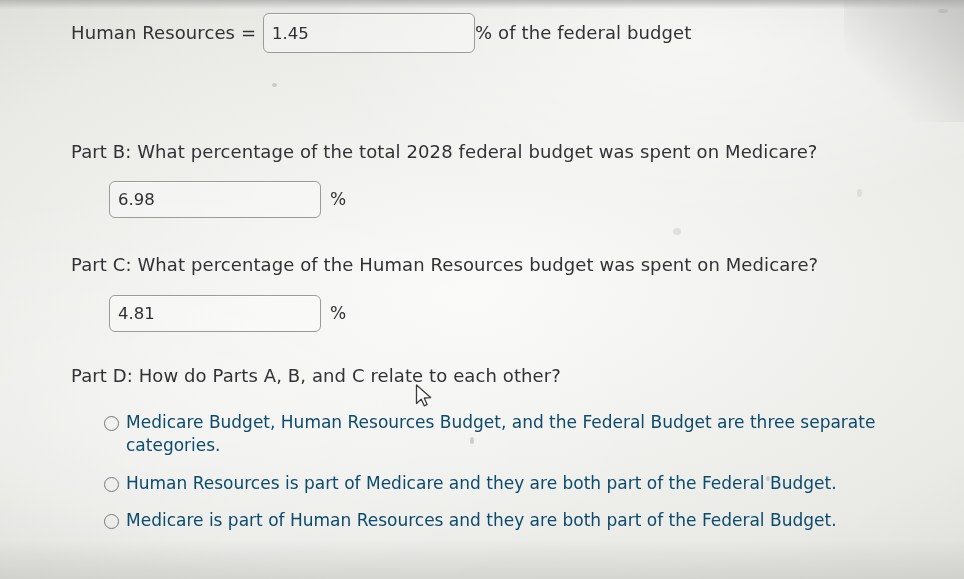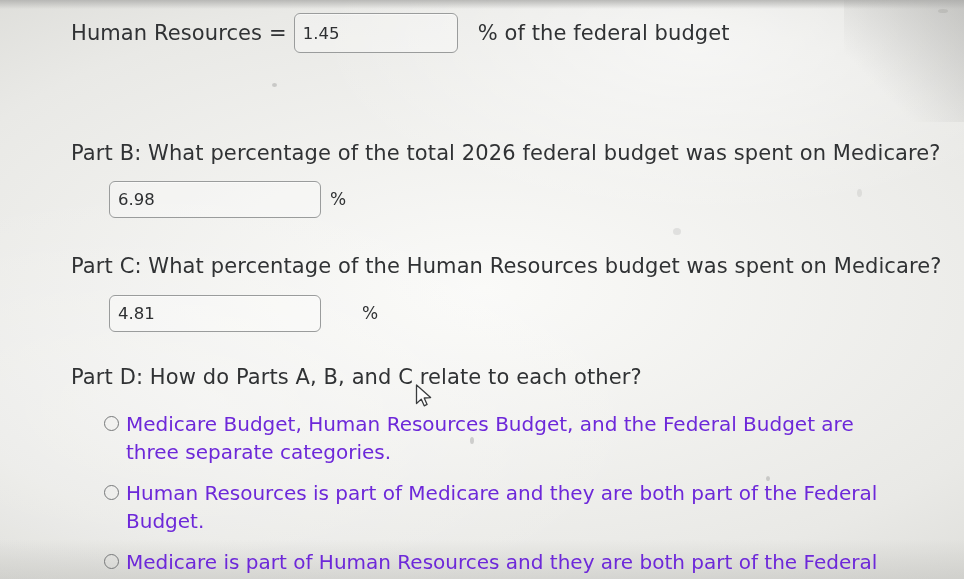--- a/index.html
+++ b/index.html
@@ -46,53 +46,53 @@
     pointer-events: none;
   }
 
   .content {
     position: relative;
     z-index: 2;
     color: #2f3133;
   }
 
   .txt {
-    font-size: 21px;
+    font-size: 18px;
     letter-spacing: 0.1px;
     color: #303234;
     line-height: 1.28;
   }
 
   
   .row-a {
     position: absolute;
     left: 71px;
     top: 13px;
     display: flex;
     align-items: center;
     gap: 0px;
   }
   .row-a .label { margin-right: 7px; white-space: nowrap; }
-  .row-a .unit  { margin-left: 20px; white-space: nowrap; }
+  .row-a .unit  { margin-left: 0; white-space: nowrap; }
 
   
   .answer-box {
     display: inline-block;
     box-sizing: border-box;
     border: 1px solid #9a9c9c;
     border-radius: 6px;
     background: rgba(255,255,255,0.30);
     box-shadow: inset 0 1px 0 rgba(255,255,255,0.5);
     font-family: "DejaVu Sans", "Liberation Sans", sans-serif;
     font-size: 16.5px;
     color: #2e3032;
     padding: 0 8px;
     outline: none;
   }
-  .box-a { width: 164px; height: 40px; line-height: 38px; }
+  .box-a { width: 212px; height: 40px; line-height: 38px; }
   .box-b, .box-c { width: 212px; height: 37px; line-height: 35px; margin-left: 40px; }
 
   .q-line {
     position: absolute;
     left: 71px;
     white-space: nowrap;
   }
 
   .inline-unit-row {
     position: absolute;
@@ -119,22 +119,22 @@
     flex: 0 0 auto;
     width: 13px;
     height: 13px;
     border: 1.6px solid #77797a;
     border-radius: 50%;
     background: transparent;
     margin-top: 5px;
     margin-right: 7px;
   }
   .opt-label {
-    font-size: 20px;
-    color: #6d28d9;
+    font-size: 17px;
+    color: #0c4a6e;
     line-height: 1.38;
     max-width: 760px;
   }
   .opt-wide .opt-label { max-width: 752px; }
 
   
   #cursor {
     position: absolute;
     left: 415px;
     top: 384px;
@@ -167,30 +167,30 @@
 <div class="speck" style="left:938px; top:9px; width:10px; height:4px; opacity:.6;"></div>
 
 <div class="content">
 
   <div class="row-a">
     <span class="txt label">Human Resources =</span>
     <input class="answer-box box-a" type="text" value="1.45" style="">
     <span class="txt unit">% of the federal budget</span>
   </div>
 
-  <div class="q-line txt" style="top:140px;">Part B: What percentage of the total 2026 federal budget was spent on Medicare?</div>
+  <div class="q-line txt" style="top:140px;">Part B: What percentage of the total 2028 federal budget was spent on Medicare?</div>
 
   <div class="inline-unit-row" style="top:181px;">
     <input class="answer-box box-b" type="text" value="6.98" style="">
     <span class="txt unit">%</span>
   </div>
 
   <div class="q-line txt" style="top:253px;">Part C: What percentage of the Human Resources budget was spent on Medicare?</div>
 
-  <div class="inline-unit-row" style="top:295px;gap:32px;">
+  <div class="inline-unit-row" style="top:295px;">
     <input class="answer-box box-c" type="text" value="4.81" style="">
     <span class="txt unit">%</span>
   </div>
 
   <div class="q-line txt" style="top:364px;text-align:center;">Part D: How do Parts A, B, and C relate to each other?</div>
 
   <div class="options">
     <div class="opt opt-wide">
       <span class="radio"></span>
       <span class="opt-label">Medicare Budget, Human Resources Budget, and the Federal Budget are three separate categories.</span>

